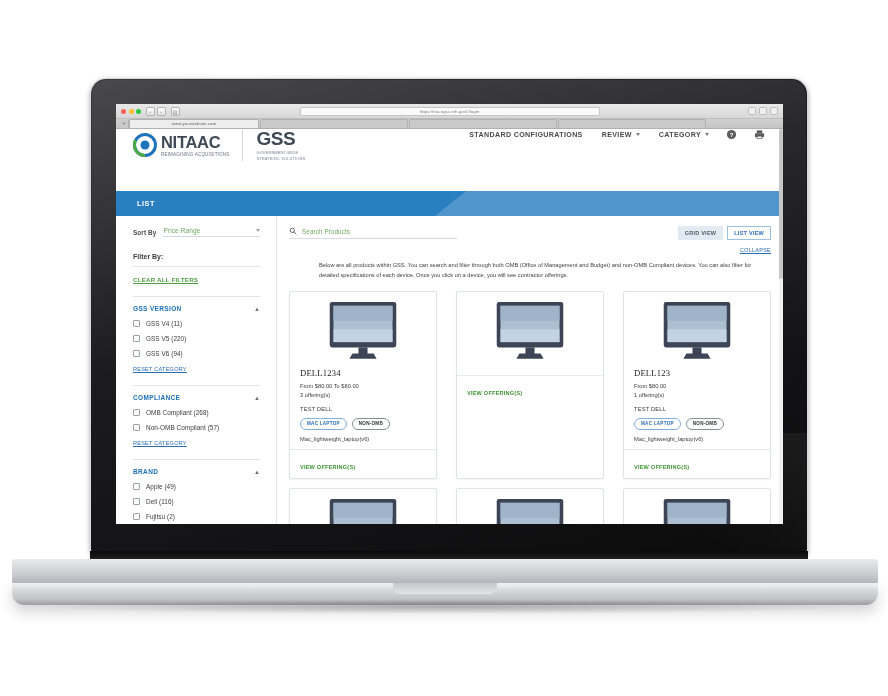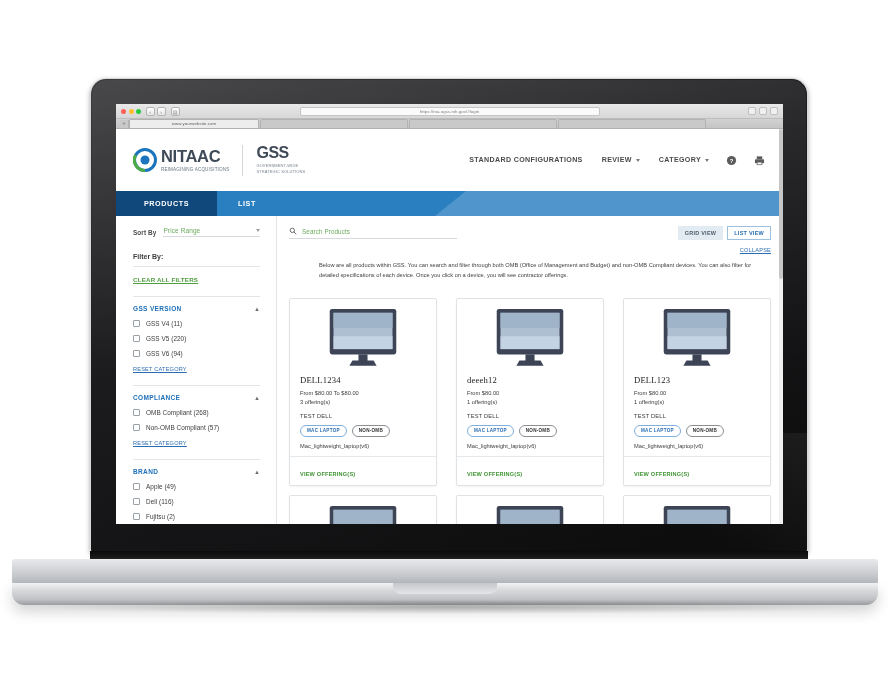--- a/index.html
+++ b/index.html
@@ -139,31 +139,31 @@
     font-size:4.3px; color:#5c5c5c; text-align:center; line-height:8px; letter-spacing:.1px;
   }
   .tab.inactive { background:#c9c9c9; color:#8d8d8d; min-width:148px; margin-left:1px; }
 
   
   #page { width: 667px; height: 395px; background:#fff; overflow:hidden; position:relative; }
 
   
   #site-header {
     height: 62px; background:#ffffff;
-    display:flex; align-items:center; padding: 0 18px 0 17px;
+    display:flex; align-items:flex-start; padding: 0 18px 0 17px;
   }
   #logo-group { display:flex; align-items:center; }
   #nitaac-logo { display:flex; align-items:center; }
   #nitaac-mark { width: 24px; height: 24px; flex:none; }
   #nitaac-text { margin-left: 4px; }
   #nitaac-word { font-size: 16.5px; font-weight: bold; color:#3f4a57; letter-spacing:-.3px; line-height:1; }
   #nitaac-tag { font-size: 4.6px; color:#6b7681; letter-spacing:.15px; margin-top:2px; }
   #logo-divider { width:1px; height:31px; background:#d3d7db; margin: 0 13px; }
   #gss-logo {}
-  #gss-word { font-size: 16px; font-weight:bold; color:#3f4a57; letter-spacing:-.5px; line-height:1; }
+  #gss-word { font-size: 19px; font-weight:bold; color:#3f4a57; letter-spacing:-.5px; line-height:1; }
   #gss-tag { font-size:4px; color:#7a848e; letter-spacing:.1px; line-height:1.45; margin-top:2px; }
 
   #header-nav { margin-left:auto; display:flex; align-items:center; }
   .hnav-item {
     font-size:7.1px; color:#4a4a4a; letter-spacing:.35px; font-weight:600;
     margin-left:19px; display:flex; align-items:center; white-space:nowrap;
   }
   .caret { width:0;height:0;border-left:2.6px solid transparent;border-right:2.6px solid transparent;border-top:3.4px solid #7b7b7b; margin-left:4px; }
   .hico { width:11px; height:11px; margin-left:17px; }
 
@@ -220,21 +220,21 @@
   #search-icon { width:8px;height:8px;flex:none; }
   #search-placeholder { font-size:6.3px; color:#6aa95c; margin-left:5px; letter-spacing:.1px; }
   #view-toggle { margin-left:auto; display:flex; }
   .view-btn { font-size:5.5px; font-weight:bold; letter-spacing:.25px; padding:3px 6px; }
   #grid-view-btn { background:#e3ebf2; color:#4e5e6d; border:1px solid #e3ebf2; }
   #list-view-btn { background:#ffffff; color:#2a6db3; border:1px solid #9cc0e0; margin-left:4px; }
 
   #collapse-link { position:absolute; right:12px; top:31px; font-size:5.6px; color:#2a6db3; text-decoration:underline; letter-spacing:.2px; }
   #intro-text { margin: 21px 0 0 30px; width: 444px; font-size:5.7px; color:#3f3f3f; line-height:1.75; }
 
-  #product-grid { margin-top:17px; display:flex; flex-wrap:wrap; gap:0 19px; }
+  #product-grid { margin-top:10px; display:flex; flex-wrap:wrap; gap:0 19px; }
   .product-card {
     width: 148px; background:#ffffff;
     border:1px solid #e0e3e6; border-radius:2px;
     box-shadow:0 1px 2px rgba(0,0,0,.05);
     margin-bottom:9px;
   }
   .card-image { height: 76px; display:flex; align-items:center; justify-content:center; }
   .monitor-svg { width: 76px; height: 62px; }
   .card-body { padding: 0 10px 0 10px; }
   .card-title { font-family:"Liberation Serif", serif; font-size:8.6px; color:#222; letter-spacing:.2px; }
@@ -334,23 +334,20 @@
             <rect x="2" y="9" width="20" height="9" rx="2" fill="#5c5c5c"></rect>
             <rect x="6" y="15" width="12" height="7" fill="#5c5c5c"></rect>
             <rect x="7.5" y="16.5" width="9" height="4" fill="#fff"></rect>
           </svg>
         </div>
       </div>
 
       <div id="main-nav">
         <div id="nav-light"></div>
         <div id="nav-tabs">
-          <div class="nav-tab" id="nav-tab-products">
-            <span>PRODUCTS</span>
-          </div>
           <div class="nav-tab" id="nav-tab-cart">
             <span>LIST</span>
           </div>
         </div>
       </div>
 
       <div id="content">
 
         <div id="sidebar">
 
@@ -479,33 +476,20 @@
               <div class="card-image">
                 <svg class="monitor-svg" viewBox="0 0 100 82">
                   <rect x="6" y="4" width="88" height="60" rx="3" fill="#3d4455"></rect>
                   <rect x="11" y="9" width="78" height="48" fill="#aebfd2"></rect>
                   <rect x="11" y="9" width="78" height="20" fill="#9fb3c9"></rect>
                   <rect x="11" y="40" width="78" height="17" fill="#c3d3e3"></rect>
                   <rect x="44" y="64" width="12" height="9" fill="#3d4455"></rect>
                   <path d="M32 79 L36 72 L64 72 L68 79 Z" fill="#3d4455"></path>
                 </svg>
               </div>
-              <div class="card-body">
-                <div class="card-title">deeeh12</div>
-                <div class="card-price">
-                  <div>From $80.00</div>
-                  <div>1 offering(s)</div>
-                </div>
-                <div class="card-vendor">TEST DELL</div>
-                <div class="card-badges">
-                  <span class="badge badge-blue">MAC LAPTOP</span>
-                  <span class="badge badge-gray">NON-OMB</span>
-                </div>
-                <div class="card-spec">Mac_lightweight_laptop(v6)</div>
-              </div>
               <div class="card-footer">
                 <span class="card-cta">VIEW OFFERING(S)</span>
               </div>
             </div>
 
             <div class="product-card">
               <div class="card-image">
                 <svg class="monitor-svg" viewBox="0 0 100 82">
                   <rect x="6" y="4" width="88" height="60" rx="3" fill="#3d4455"></rect>
                   <rect x="11" y="9" width="78" height="48" fill="#aebfd2"></rect>

